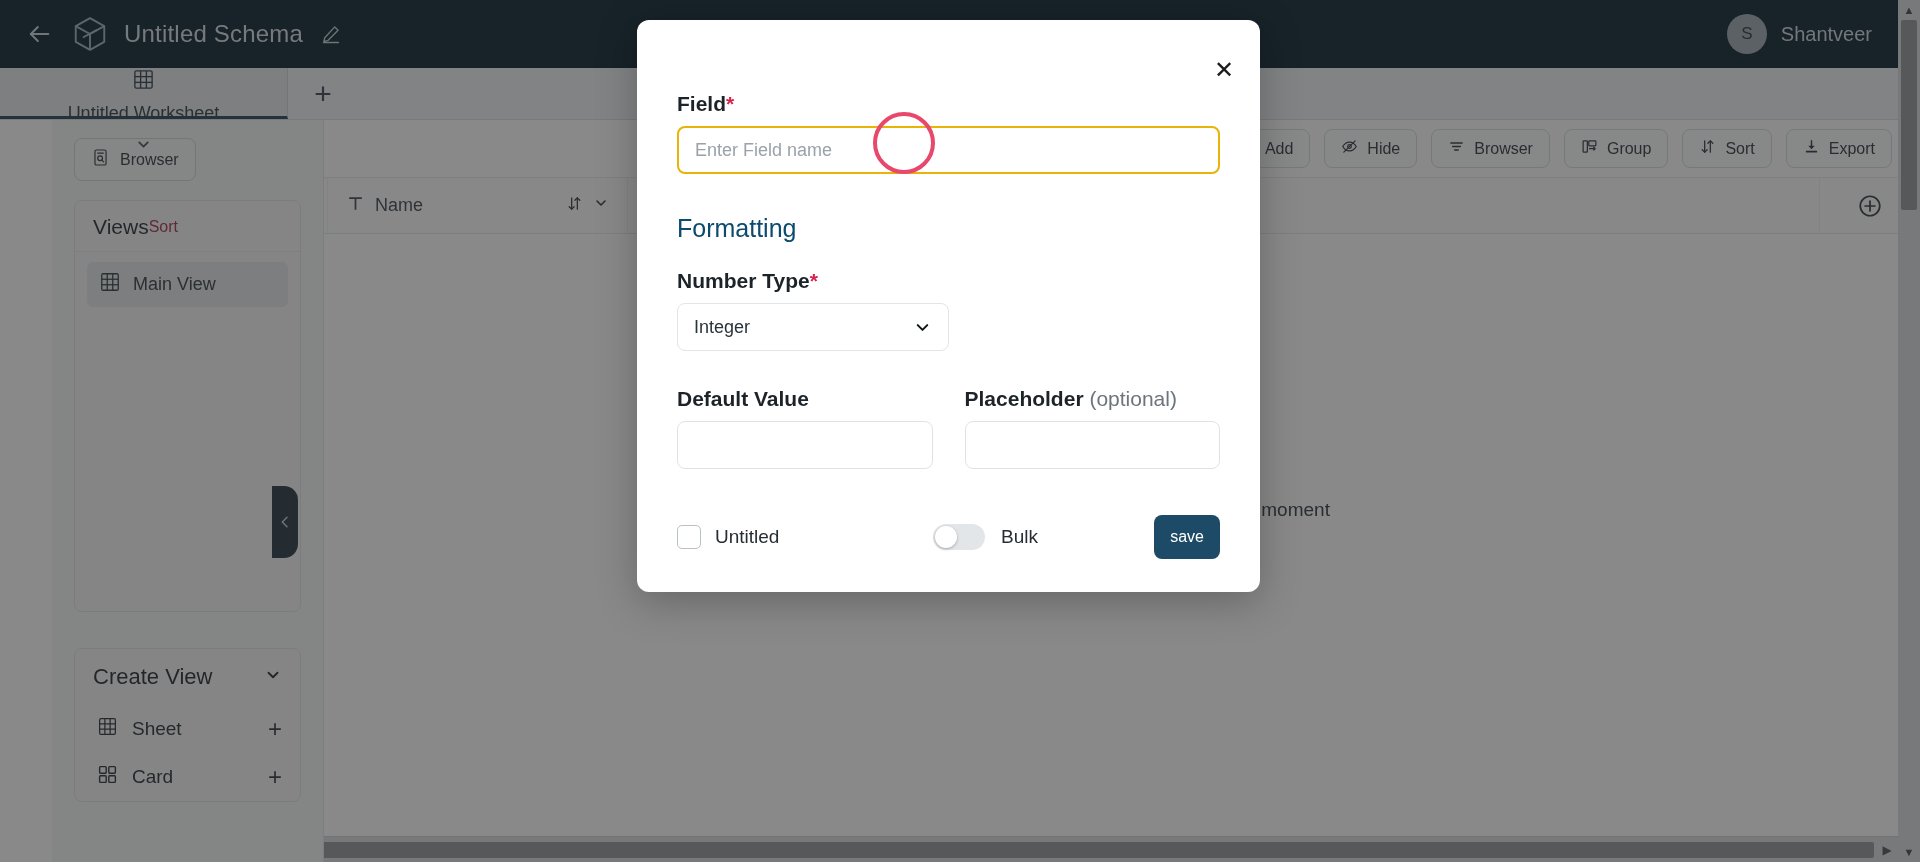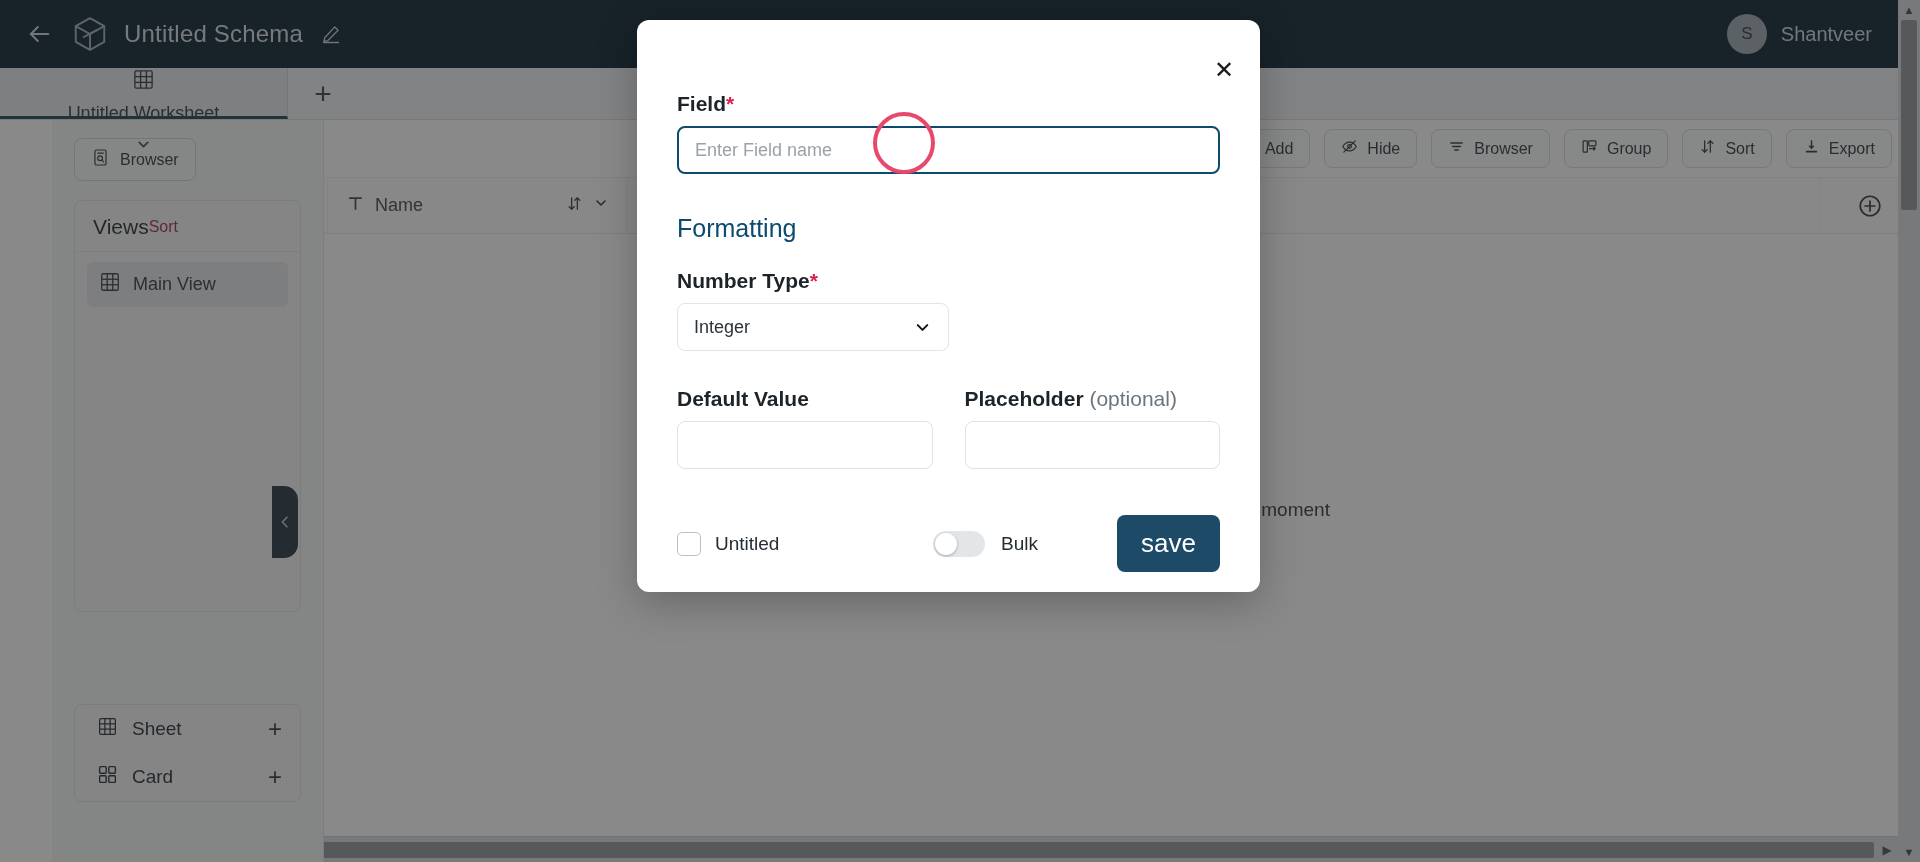--- a/index.html
+++ b/index.html
@@ -208,21 +208,21 @@
   }
   .req-star { color: #d6214a; font-weight: 700; }
   .opt-note { color: #6c757c; font-weight: 400; }
   .m-input {
     width: 100%; height: 48px; border: 1px solid #dfe3e7; border-radius: 8px;
     padding: 0 16px; font-size: 18px; color: #2b343b; background: #fff;
     font-family: "Liberation Sans", sans-serif;
     outline: none;
   }
   .m-input::placeholder { color: #9aa2a9; }
-  .m-input.focused { border: 2px solid #0c4a6e; }
+  .m-input.focused { border: 2px solid #eab308; }
   .m-select {
     width: 100%; height: 48px; border: 1px solid #e1e5e9; border-radius: 8px;
     display: flex; align-items: center; gap: 12px;
     padding: 0 16px; font-size: 18px; color: #2b343b; background: #fff; cursor: pointer;
   }
   .m-select .sel-caret { margin-left: auto; color: #11161a; display: flex; }
   .num-badge {
     width: 22px; height: 22px; border: 1.6px solid #1a2228; border-radius: 50%;
     display: flex; align-items: center; justify-content: center;
     font-size: 12px; color: #1a2228; flex: none;
@@ -244,21 +244,21 @@
     position: relative; cursor: pointer;
   }
   .toggle .knob {
     position: absolute; left: 2px; top: 2px; width: 22px; height: 22px;
     border-radius: 50%; background: #fff; box-shadow: 0 1px 3px rgba(0,0,0,0.28);
   }
   .toggle-label { font-size: 19px; color: #262e34; }
   .save-btn {
     margin-left: auto;
     background: #1d4a66; color: #ffffff; border: none; border-radius: 8px;
-    padding: 13px 24px; font-size: 26px; cursor: pointer;
+    padding: 13px 16px; font-size: 16px; cursor: pointer;
     font-family: "Liberation Sans", sans-serif;
   }
 
   
   .click-ring {
     position: absolute; left: 873px; top: 112px;
     width: 62px; height: 62px; border-radius: 50%;
     border: 4px solid #e8486c; z-index: 200; pointer-events: none;
   }
 </style>
@@ -342,20 +342,28 @@
               <line x1="3" y1="15" x2="21" y2="15"></line>
               <line x1="9" y1="3" x2="9" y2="21"></line>
               <line x1="15" y1="3" x2="15" y2="21"></line>
             </svg>
         </span>
         <span>Main View</span>
       </div>
     </div>
 
     <div class="create-view-panel">
+      <div class="create-view-head">
+        <span>Create View</span>
+        <span>
+          <svg width="18" height="18" viewBox="0 0 24 24" fill="none" stroke="currentColor" stroke-width="2.4" stroke-linecap="round" stroke-linejoin="round">
+              <polyline points="6 9 12 15 18 9"></polyline>
+            </svg>
+        </span>
+      </div>
       <div class="cv-row">
         <span>
           <svg width="21" height="21" viewBox="0 0 24 24" fill="none" stroke="currentColor" stroke-width="1.4">
               <rect x="3" y="3" width="18" height="18" rx="1.5"></rect>
               <line x1="3" y1="9" x2="21" y2="9"></line>
               <line x1="3" y1="15" x2="21" y2="15"></line>
               <line x1="9" y1="3" x2="9" y2="21"></line>
               <line x1="15" y1="3" x2="15" y2="21"></line>
             </svg>
         </span>

